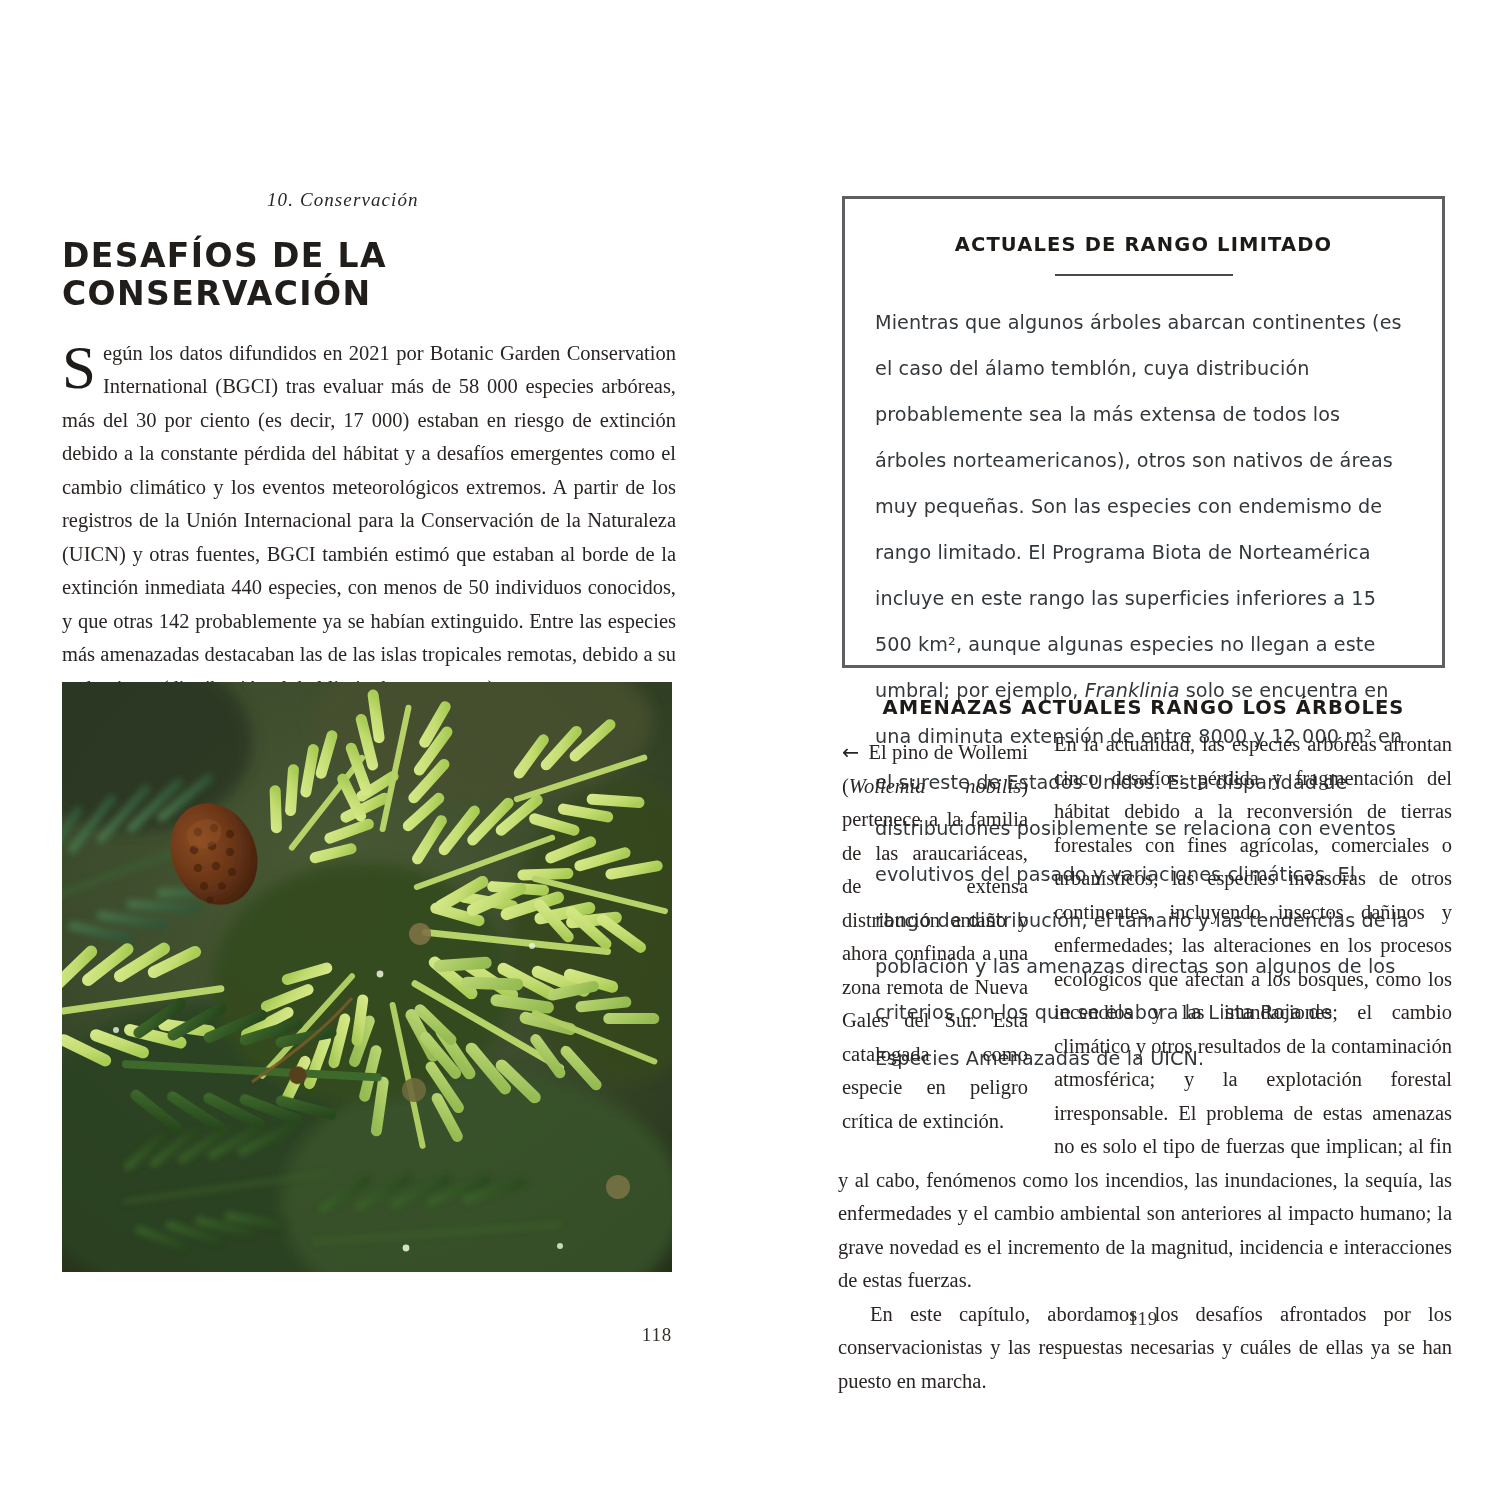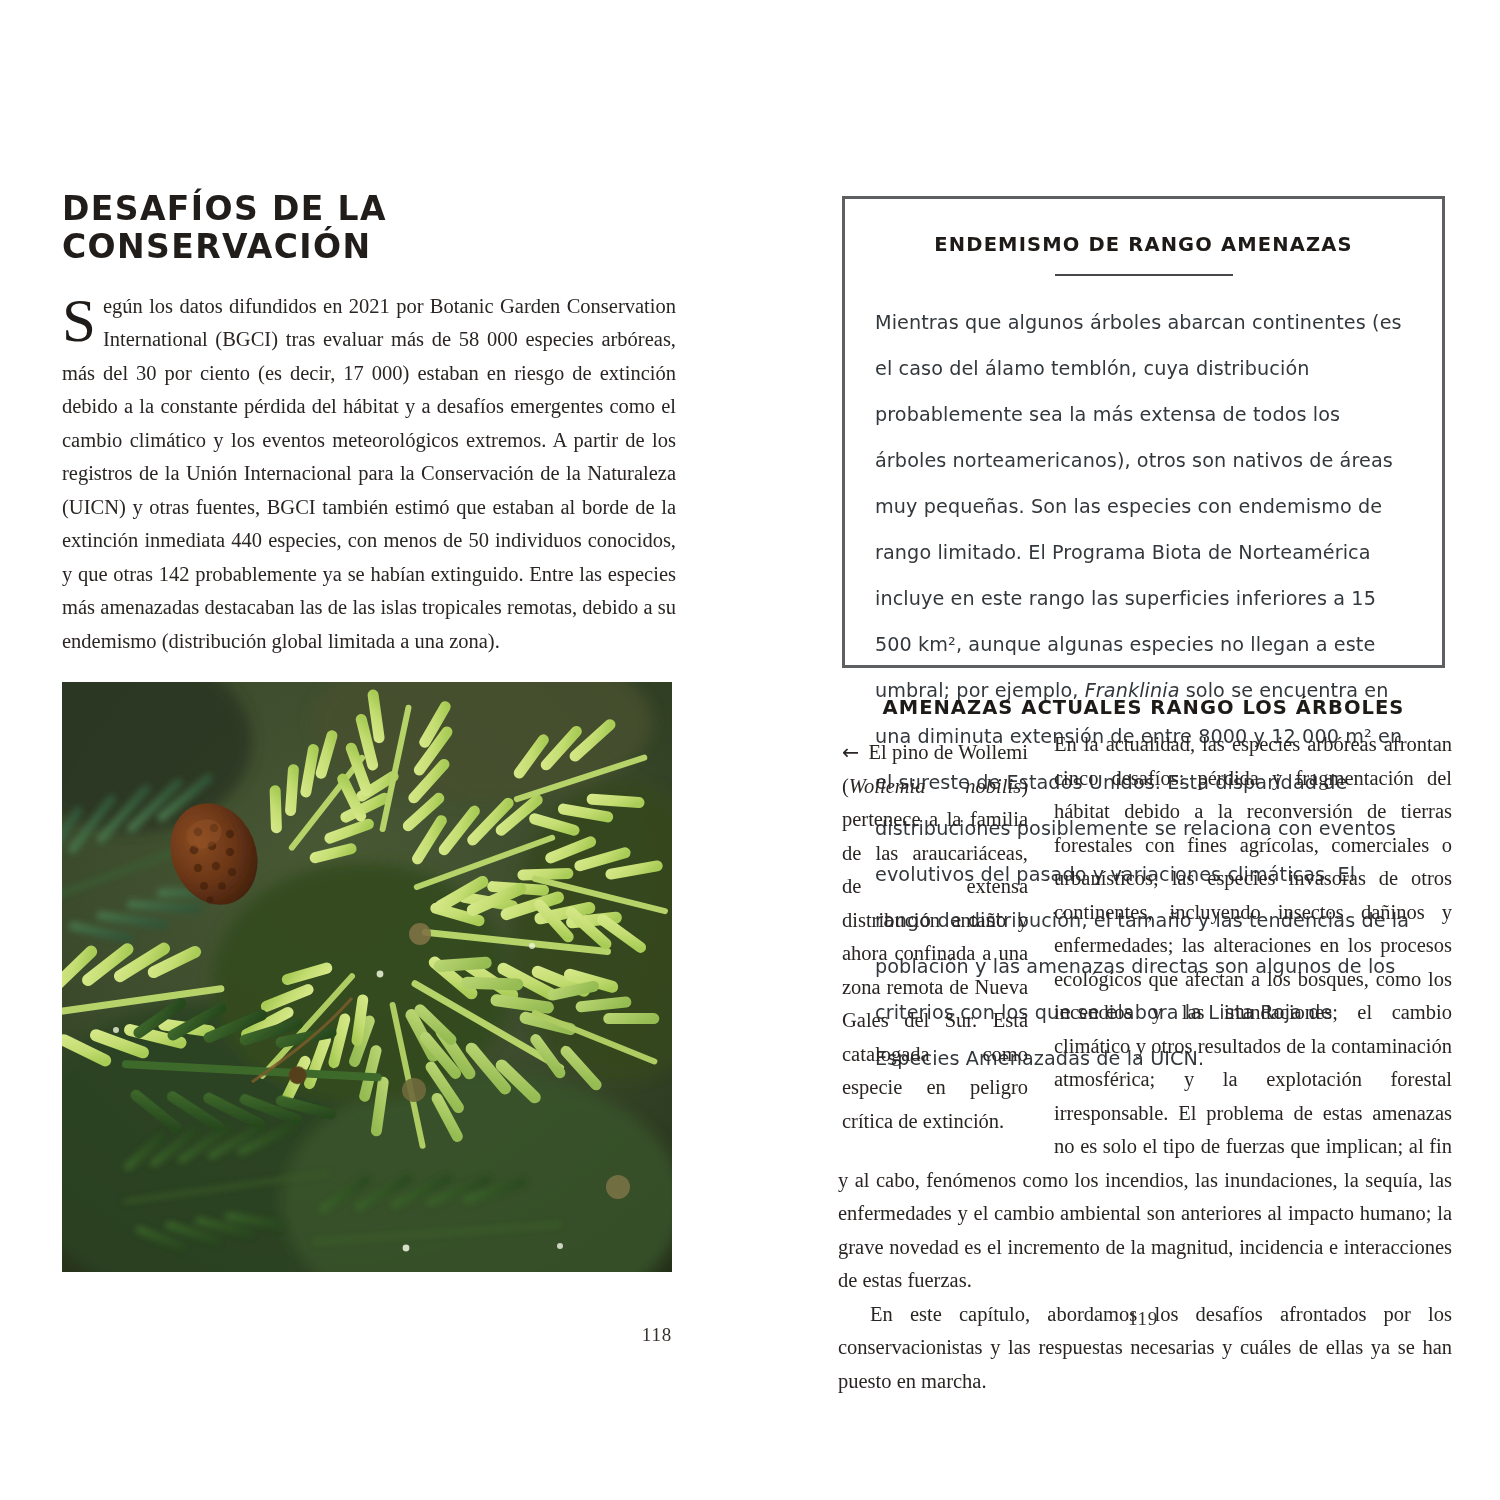--- a/index.html
+++ b/index.html
@@ -217,20 +217,21 @@
     text-align: center;
   }
 </style>
 </head>
 <body>
 
 <div class="spread">
 
   <div class="page-left">
 
+    <p class="chapter-eyebrow">10. Conservación</p>
 
     <h1 class="page-title">DESAFÍOS DE LA CONSERVACIÓN</h1>
 
     <p class="body-serif dropcap-para"><span class="dropcap">S</span><span>egún los datos difundidos en 2021 por Botanic Garden Conservation International (BGCI) tras evaluar más de 58 000 especies arbóreas, más del 30 por ciento (es decir, 17 000) estaban en riesgo de extinción debido a la constante pérdida del hábitat y a desafíos emergentes como el cambio climático y los eventos meteorológicos extremos. A partir de los registros de la Unión Internacional para la Conservación de la Naturaleza (UICN) y otras fuentes, BGCI también estimó que estaban al borde de la extinción inmediata 440 especies, con menos de 50 individuos conocidos, y que otras 142 probablemente ya se habían extinguido. Entre las especies más amenazadas destacaban las de las islas tropicales remotas, debido a su endemismo (distribución global limitada a una zona).</span></p>
 
     <div class="photo-frame">
       <svg class="photo-canvas" viewBox="0 0 610 590" preserveAspectRatio="xMidYMid slice">
         <defs>
           <radialGradient id="bgg" cx="45%" cy="35%" r="85%">
             <stop offset="0%" stop-color="#4a5a36"></stop>
@@ -522,21 +523,21 @@
       </svg>
     </div>
 
     <div class="folio folio-left">118</div>
   </div>
 
   <div class="page-right">
 
     <div class="sidebar-box">
       <div class="sidebar-inner">
-        <h2 class="sidebar-title">ENDEMISMO DE RANGO AMENAZAS</h2>
+        <h2 class="sidebar-title">ACTUALES DE RANGO LIMITADO</h2>
         <div class="sidebar-rule"></div>
         <p class="sans-body"><span>Mientras que algunos árboles abarcan continentes (es el caso del álamo temblón, cuya distribución probablemente sea la más extensa de todos los árboles norteamericanos), otros son nativos de áreas muy pequeñas. Son las especies con endemismo de rango limitado. El Programa Biota de Norteamérica incluye en este rango las superficies inferiores a 15 500 km², aunque algunas especies no llegan a este umbral; por ejemplo, </span><em>Franklinia</em><span> solo se encuentra en una diminuta extensión de entre 8000 y 12 000 m² en el sureste de Estados Unidos. Esta disparidad de distribuciones posiblemente se relaciona con eventos evolutivos del pasado y variaciones climáticas. El rango de distribución, el tamaño y las tendencias de la población y las amenazas directas son algunos de los criterios con los que se elabora la Lista Roja de Especies Amenazadas de la UICN.</span></p>
       </div>
     </div>
 
     <h2 class="section-heading">AMENAZAS ACTUALES RANGO LOS ÁRBOLES</h2>
 
     <div class="right-body">
 
       <div class="caption-float">

